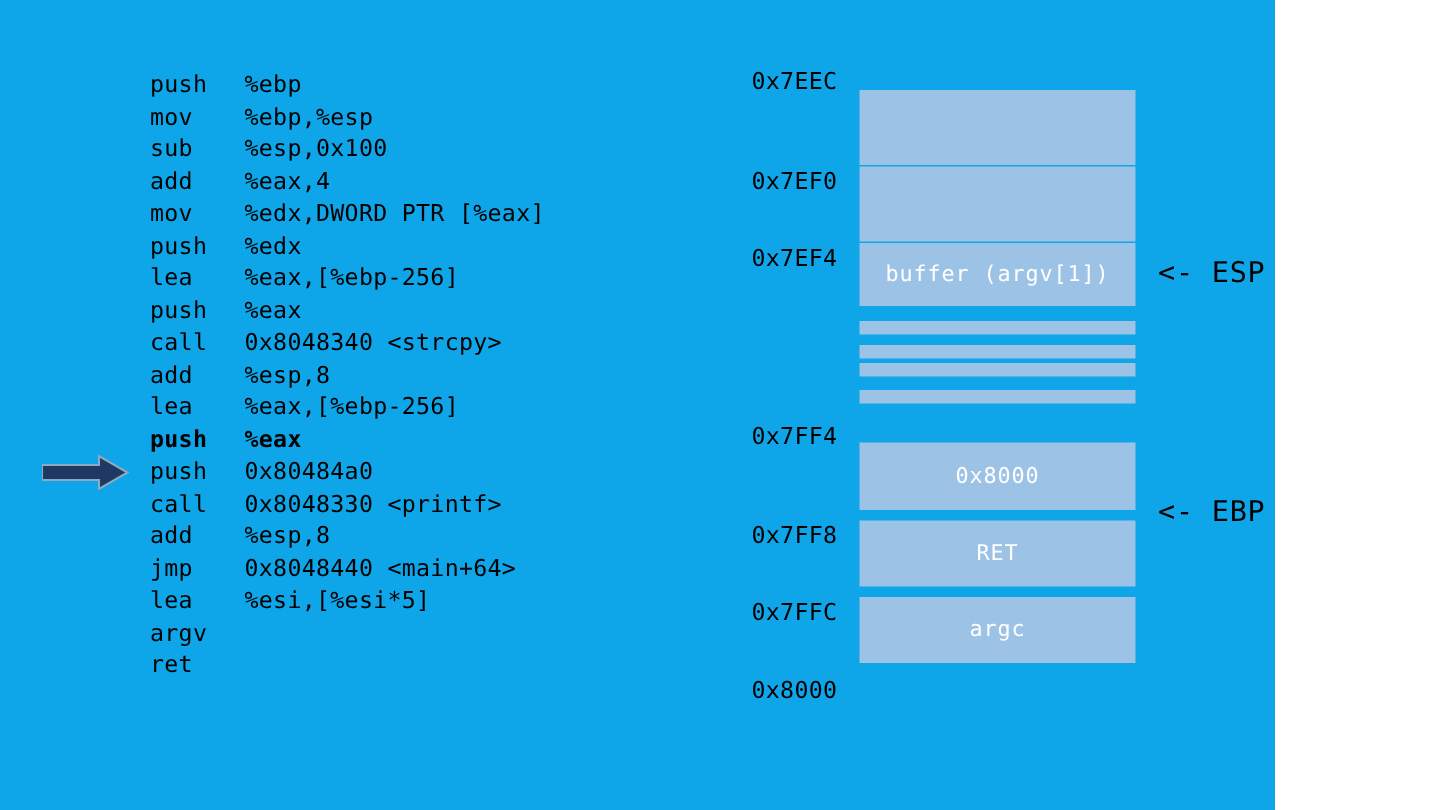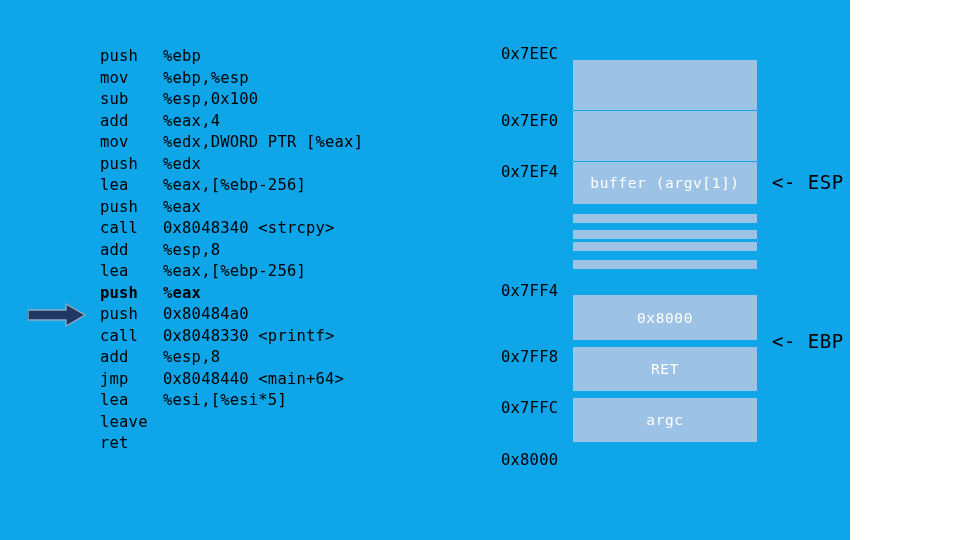--- a/index.html
+++ b/index.html
@@ -115,21 +115,21 @@
       <div class="code-line"><span class="mnem">push</span><span class="ops">%eax</span></div>
       <div class="code-line"><span class="mnem">call</span><span class="ops">0x8048340 &lt;strcpy&gt;</span></div>
       <div class="code-line"><span class="mnem">add</span><span class="ops">%esp,8</span></div>
       <div class="code-line"><span class="mnem">lea</span><span class="ops">%eax,[%ebp-256]</span></div>
       <div class="code-line current"><span class="mnem">push</span><span class="ops">%eax</span></div>
       <div class="code-line"><span class="mnem">push</span><span class="ops">0x80484a0</span></div>
       <div class="code-line"><span class="mnem">call</span><span class="ops">0x8048330 &lt;printf&gt;</span></div>
       <div class="code-line"><span class="mnem">add</span><span class="ops">%esp,8</span></div>
       <div class="code-line"><span class="mnem">jmp</span><span class="ops">0x8048440 &lt;main+64&gt;</span></div>
       <div class="code-line"><span class="mnem">lea</span><span class="ops">%esi,[%esi*5]</span></div>
-      <div class="code-line"><span class="mnem">leave</span><span class="ops"></span></div>
+      <div class="code-line"><span class="mnem">argv</span><span class="ops"></span></div>
       <div class="code-line"><span class="mnem">ret</span><span class="ops"></span></div>
     </div>
 
   <div id="ip-arrow">
     <svg width="58" height="24" viewBox="0 0 58 24">
       <polygon points="0,7 38,7 38,1 57,12 38,23 38,17 0,17" fill="#1F3864" stroke="#8EA9C1" stroke-width="1.4"></polygon>
     </svg>
   </div>
 
   <div id="stack">

